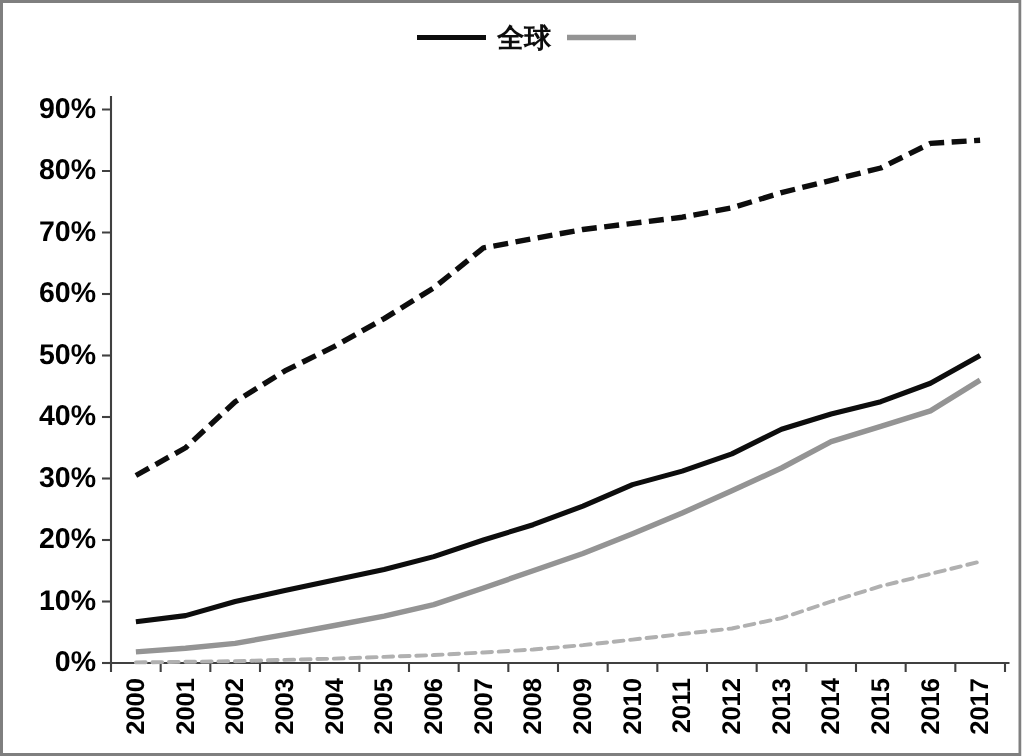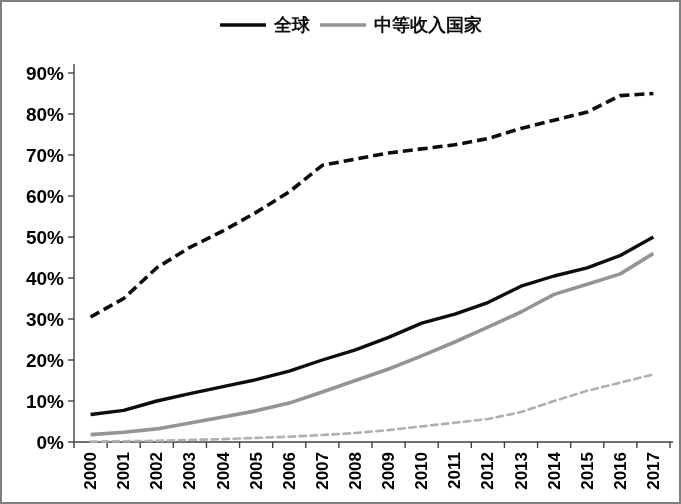--- a/index.html
+++ b/index.html
@@ -37,21 +37,20 @@
     <div class="legend-item">
       <svg class="legend-swatch" width="48" height="16">
         <line class="swatch-line" x1="1" y1="8" x2="47" y2="8" stroke="#0d0d0d" stroke-width="3.4" stroke-linecap="butt"></line>
       </svg>
       <span class="legend-label">全球</span>
     </div>
     <div class="legend-item">
       <svg class="legend-swatch" width="48" height="16">
         <line class="swatch-line" x1="1" y1="8" x2="47" y2="8" stroke="#949494" stroke-width="3.6" stroke-linecap="butt"></line>
       </svg>
-      <span class="legend-label">中等收入国家</span>
     </div>
   </div>
 
   <svg id="plot" width="677" height="451" viewBox="0 0 677 451">
       <line x1="72" y1="13" x2="72" y2="391" stroke="#404040" stroke-width="1.4"></line>
       <line x1="66" y1="391" x2="72" y2="391" stroke="#404040" stroke-width="1.4"></line>
       <text x="62" y="391" text-anchor="end" dominant-baseline="central" class="ytick-label">0%</text>
       <line x1="66" y1="350" x2="72" y2="350" stroke="#404040" stroke-width="1.4"></line>
       <text x="62" y="350" text-anchor="end" dominant-baseline="central" class="ytick-label">10%</text>
       <line x1="66" y1="309" x2="72" y2="309" stroke="#404040" stroke-width="1.4"></line>

